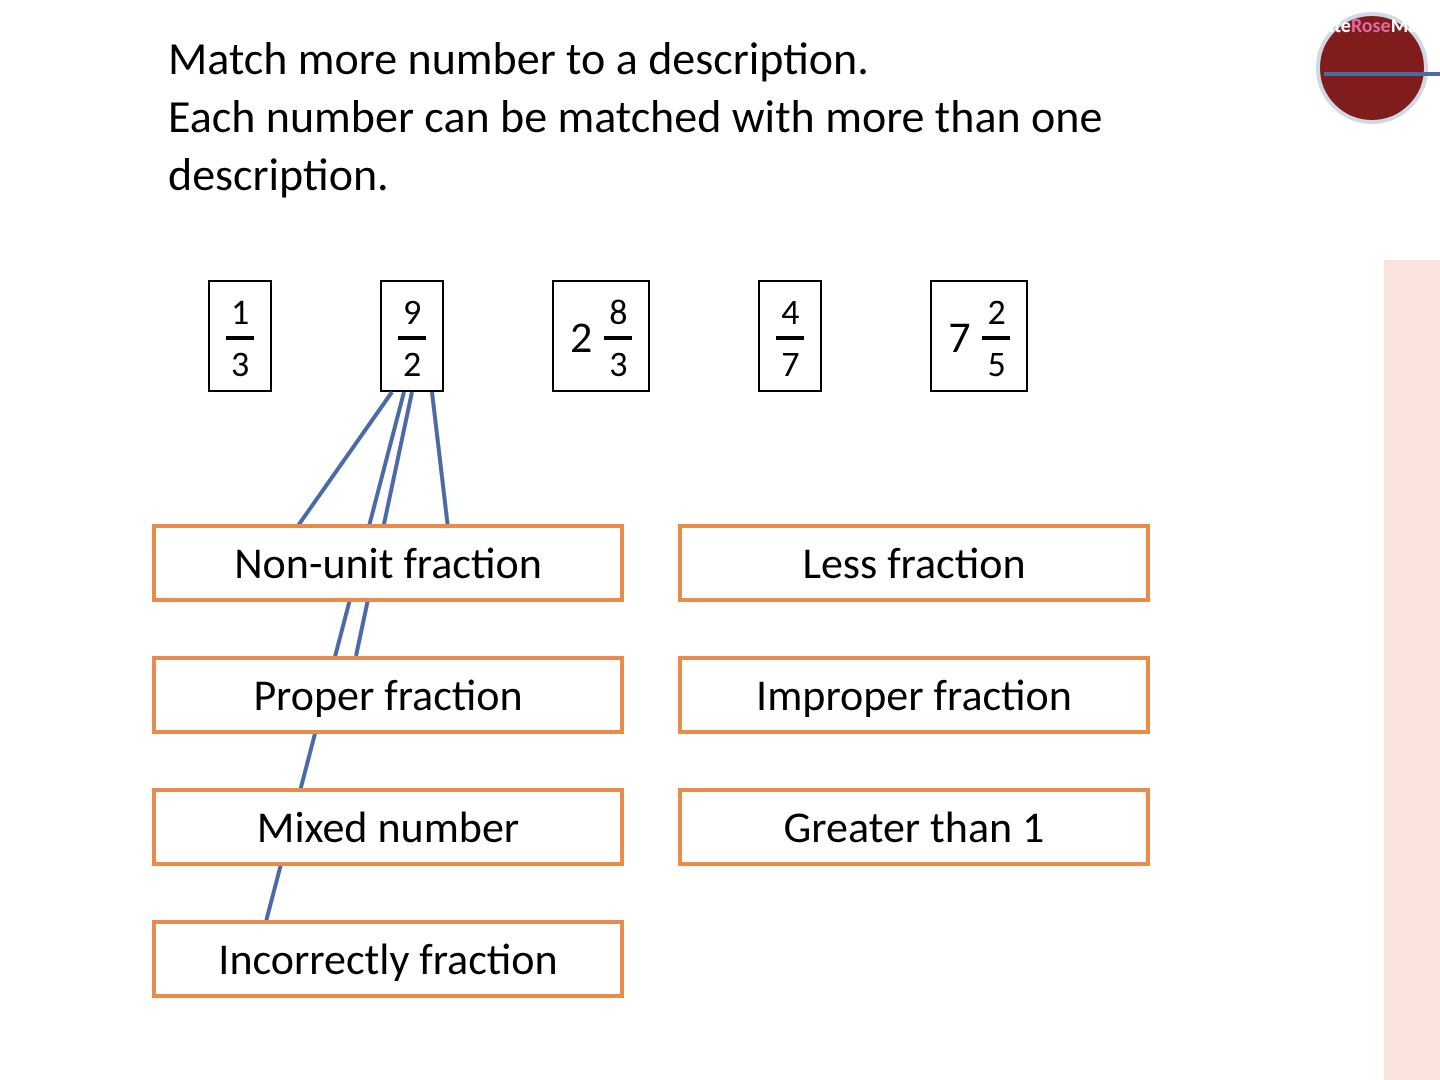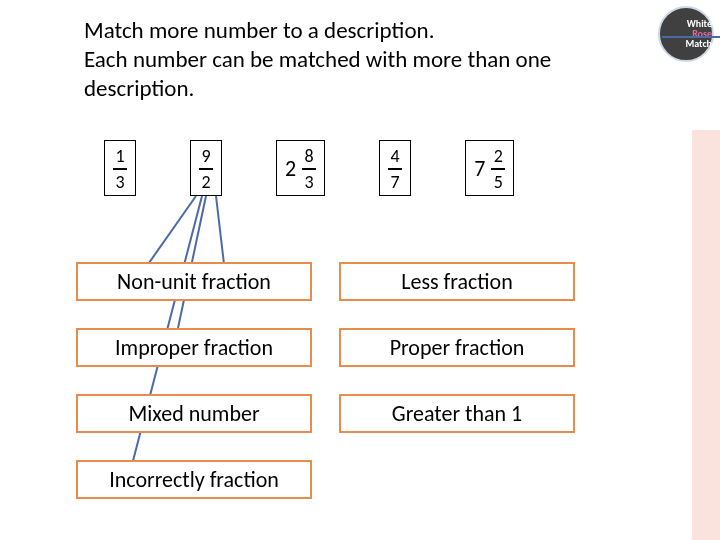--- a/index.html
+++ b/index.html
@@ -25,24 +25,24 @@
     color: #000;
     width: 540px;
   }
   .logo {
     position: absolute;
     top: 6px;
     right: 6px;
     width: 56px;
     height: 56px;
     border-radius: 50%;
-    background: #404040;
+    background: #7f1d1d;
     display: flex;
-    flex-direction: column;
-    align-items: flex-end;
+    flex-direction: row;
+    align-items: flex-start;
     justify-content: center;
     color: #fff;
     font-size: 10px;
     line-height: 1;
     font-weight: bold;
     border: 2px solid #cfd8e6;
   }
   .logo span { display: block; }
   .logo .rose { color: #e06aa0; font-size: 10px; }
   .logo-line {
@@ -183,20 +183,20 @@
   <svg class="lines">
     <line x1="196" y1="196" x2="144" y2="270" stroke="#4a6aa8" stroke-width="2"></line>
     <line x1="206" y1="196" x2="178" y2="328" stroke="#4a6aa8" stroke-width="2"></line>
     <line x1="216" y1="196" x2="224" y2="264" stroke="#4a6aa8" stroke-width="2"></line>
     <line x1="202" y1="196" x2="128" y2="480" stroke="#4a6aa8" stroke-width="2"></line>
   </svg>
 
   <div class="desc-grid">
     <div class="desc">Non-unit fraction</div>
     <div class="desc">Less fraction</div>
+    <div class="desc">Proper fraction</div>
     <div class="desc">Improper fraction</div>
-    <div class="desc">Proper fraction</div>
     <div class="desc">Mixed number</div>
     <div class="desc">Greater than 1</div>
     <div class="desc">Incorrectly fraction</div>
   </div>
 
 </div>
 
 </body></html>

